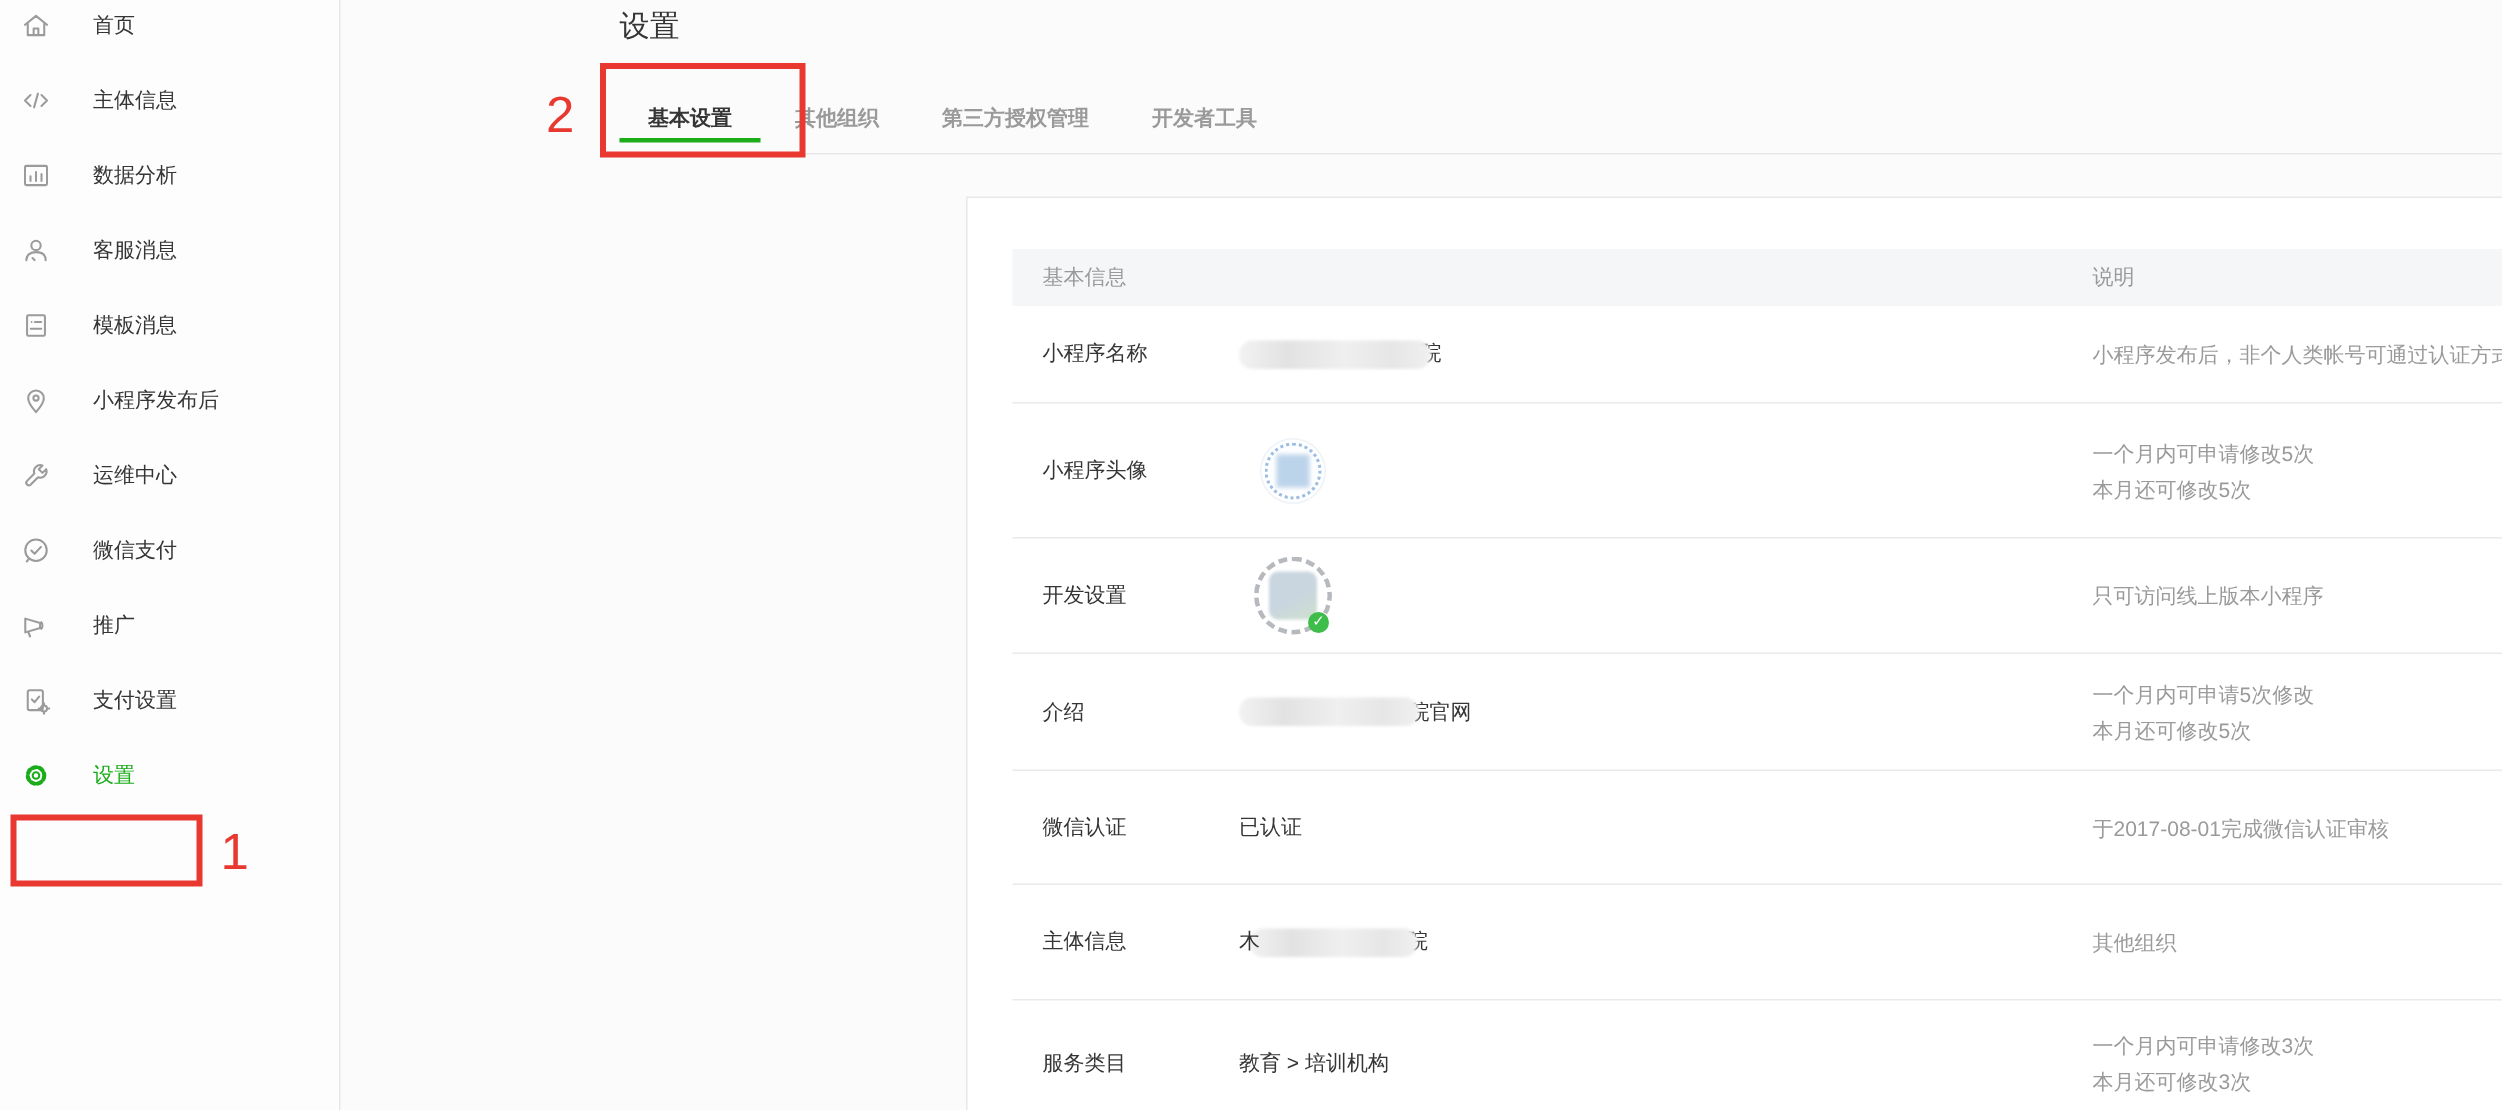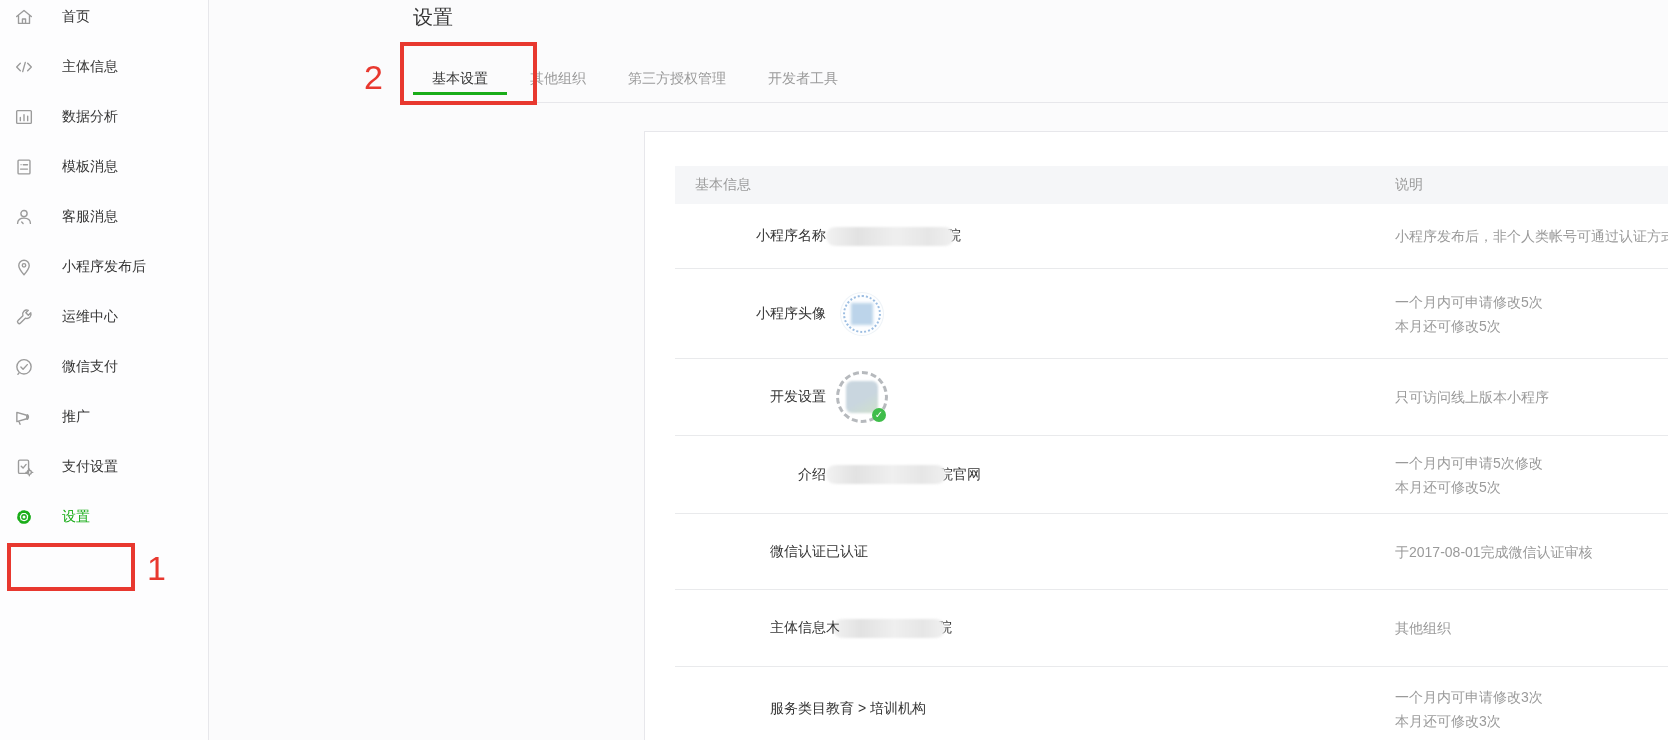--- a/index.html
+++ b/index.html
@@ -1,42 +1,42 @@
 <!DOCTYPE html>
 <html><head>
 <meta charset="utf-8">
 <style>
   * { margin:0; padding:0; box-sizing:border-box; }
   html,body { width:1668px; height:740px; overflow:hidden;
     font-family:"Liberation Sans","DejaVu Sans",sans-serif;
     background:#fbfbfc; color:#353535; }
 
   
-  .sidebar { position:absolute; left:0; top:0; width:209px; height:740px;
+  .sidebar { position:absolute; left:0; top:0; width:227px; height:740px;
     background:#fdfdfe; border-right:1px solid #e7e7eb; }
   .side-list { list-style:none; margin-top:-8px; }
   .side-item { height:50px; display:flex; align-items:center; padding-left:13px;
     cursor:pointer; }
   .side-item .icn { width:22px; height:22px; flex:0 0 22px; display:flex;
     align-items:center; justify-content:center; }
   .side-item .icn svg { width:22px; height:22px; stroke:#9b9b9b; fill:none;
     stroke-width:1.5; stroke-linecap:round; stroke-linejoin:round; }
   .side-item .lbl { margin-left:27px; font-size:14px; color:#353535; }
   .side-item.active .lbl { color:#1aad19; }
   .side-item.active .icn svg { stroke:#1aad19; }
 
   
   .main { position:absolute; left:227px; top:0; right:0; height:740px; }
   .page-title { position:absolute; left:186px; top:4px; font-size:20px;
     font-weight:400; color:#353535; }
 
   .tabbar { position:absolute; left:186px; right:0; top:56px; height:47px;
     border-bottom:1px solid #e7e7eb; display:flex; align-items:stretch; }
   .tab { position:relative; padding:0 19px; margin-right:4px; font-size:14px;
-    color:#9a9a9a; display:flex; align-items:center; cursor:pointer; }
+    color:#9a9a9a; display:flex; align-items:center; cursor:pointer;font-weight:bold; }
   .tab.active { color:#353535; }
   .tab.active::after { content:""; position:absolute; left:0; right:0;
     bottom:7px; height:3px; background:#1aad19; }
 
   
   .anno-box { position:absolute; border:4px solid #e8382f; background:transparent;
     pointer-events:none; z-index:30; }
   .anno-box1 { left:7px; top:543px; width:128px; height:48px; }
   .anno-box2 { left:400px; top:42px; width:137px; height:63px; }
   .anno-num { position:absolute; color:#e8382f; font-size:34px; line-height:1;
@@ -48,21 +48,21 @@
   .card { position:absolute; left:417px; top:131px; width:1273px; height:660px;
     background:#ffffff; border:1px solid #e7e7eb; padding:34px 35px 0 30px; }
   .tbl { width:1208px; }
   .thead { display:grid; grid-template-columns:151px 569px 1fr 120px;
     align-items:center; height:38px; background:#f5f6f8; color:#9a9a9a;
     font-size:14px; }
   .thead .c1 { padding-left:20px; }
   .trow { display:grid; grid-template-columns:151px 569px 1fr 120px;
     align-items:center; min-height:76px; font-size:14px; }
   .trow + .trow { border-top:1px solid #e9eaec; }
-  .trow .c1 { padding-left:20px; color:#353535;text-align:right; }
+  .trow .c1 { padding-left:20px; color:#353535; }
   .trow .c2 { color:#353535; display:flex; align-items:center; }
   .trow .c3 { color:#9a9a9a; line-height:24px; }
   .trow:nth-of-type(1){ min-height:64px; }
   .trow:nth-of-type(2){ min-height:90px; }
   .trow:nth-of-type(3){ min-height:77px; }
   .trow:nth-of-type(4){ min-height:78px; }
   .trow:nth-of-type(5){ min-height:76px; }
   .trow:nth-of-type(6){ min-height:77px; }
   .trow:nth-of-type(7){ min-height:84px; }
 
@@ -117,35 +117,35 @@
           <svg viewBox="0 0 24 24">
             <rect x="4" y="5" width="16" height="14" rx="1"></rect>
             <path d="M8 16 V12.5 M12 16 V9.5 M16 16 V11"></path>
           </svg>
         </span>
         <span class="lbl">数据分析</span>
       </li>
       <li class="side-item">
         <span class="icn">
           <svg viewBox="0 0 24 24">
+            <circle cx="12" cy="8.3" r="3.4"></circle>
+            <path d="M5 19 C5 15 8 13.2 12 13.2 S19 15 19 19 M9.5 17.5 L11 19"></path>
+          </svg>
+        </span>
+        <span class="lbl">客服消息</span>
+      </li>
+      <li class="side-item">
+        <span class="icn">
+          <svg viewBox="0 0 24 24">
             <rect x="5.5" y="4.5" width="13" height="15" rx="1"></rect>
             <circle cx="8.8" cy="9.5" r="0.7" fill="#9b9b9b" stroke="none"></circle>
             <path d="M11.2 9.5 H15.8 M8.2 14.3 H15.8"></path>
           </svg>
         </span>
         <span class="lbl">模板消息</span>
-      </li>
-      <li class="side-item">
-        <span class="icn">
-          <svg viewBox="0 0 24 24">
-            <circle cx="12" cy="8.3" r="3.4"></circle>
-            <path d="M5 19 C5 15 8 13.2 12 13.2 S19 15 19 19 M9.5 17.5 L11 19"></path>
-          </svg>
-        </span>
-        <span class="lbl">客服消息</span>
       </li>
       <li class="side-item">
         <span class="icn">
           <svg viewBox="0 0 24 24">
             <path d="M12 20.5 C8.3 16.3 6.3 13.3 6.3 10.4 a5.7 5.7 0 1 1 11.4 0 C17.7 13.3 15.7 16.3 12 20.5 Z"></path>
             <circle cx="12" cy="10.2" r="1.9"></circle>
           </svg>
         </span>
         <span class="lbl">小程序发布后</span>
       </li>

